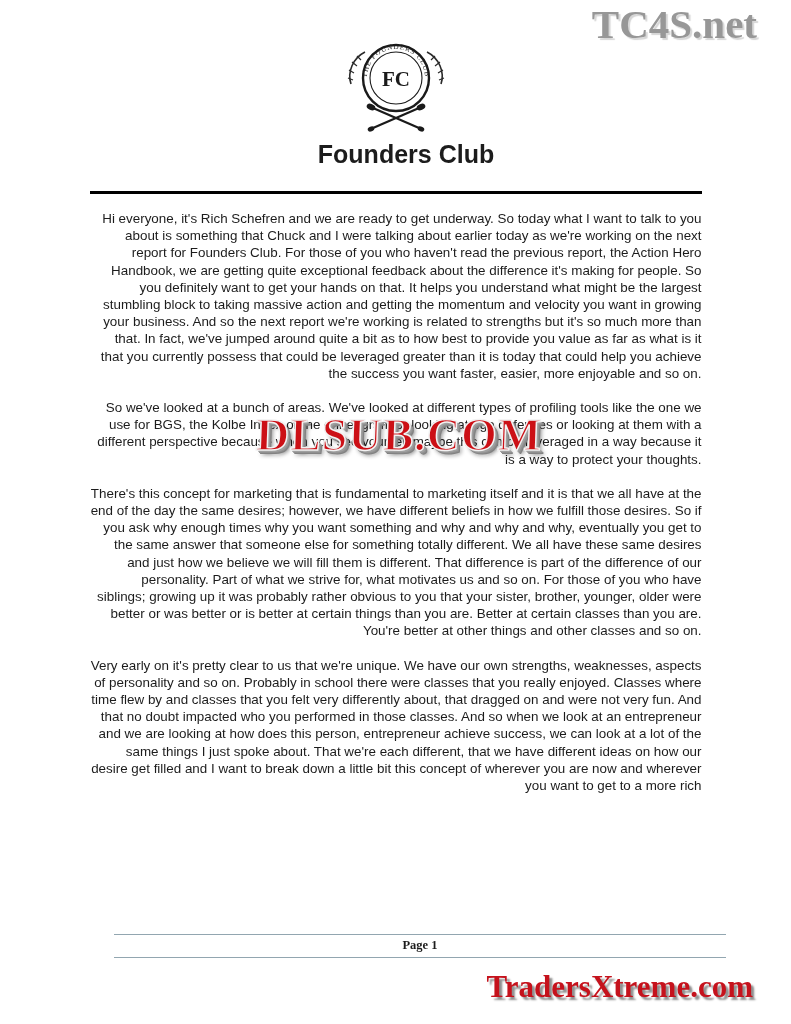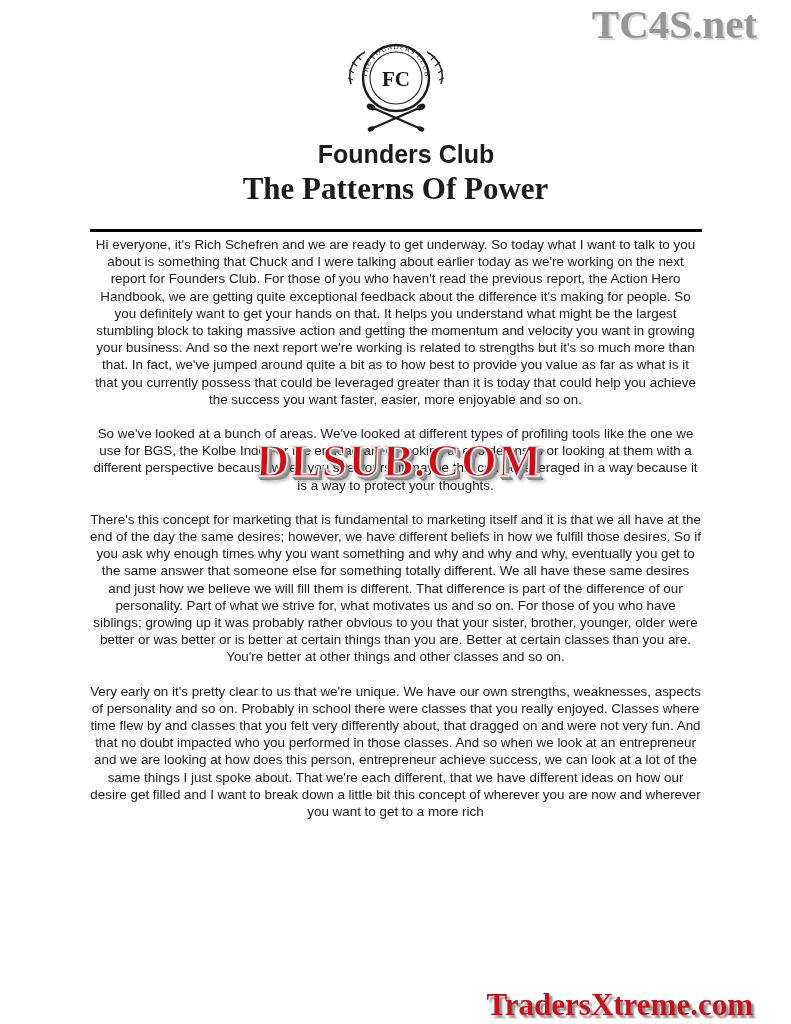--- a/index.html
+++ b/index.html
@@ -41,21 +41,21 @@
       3px 3px 0 #909090,
       4px 4px 0 #828282,
       5px 5px 4px rgba(0,0,0,0.45);
     transform: skewX(-2deg);
     white-space: nowrap;
     z-index: 5;
   }
   .wm-bottom {
     position: absolute;
     right: 14px;
-    bottom: 1px;
+    bottom: 19px;
     font-family: "Liberation Serif", serif;
     font-weight: bold;
     font-size: 31px;
     color: #c5121c;
     text-shadow: 3px 3px 2px #8f8f8f;
   }
 
   
   .header { text-align: center; padding-top: 40px; }
   .logo { display: block; margin: 0 auto; }
@@ -82,24 +82,24 @@
     width: 612px;
     margin: 22px auto 0 auto;
     border: none;
     border-top: 3px solid #000000;
   }
 
   
   .body-text {
     position: relative;
     width: 612px;
-    margin: 4px auto 0 auto;
+    margin: 16px auto 0 auto;
     font-size: 13.4px;
     line-height: 17.2px;
-    text-align: center;
+    text-align: right;
   }
   .body-text p { margin: 0 0 17px 0; }
 
   
   .footer {
     position: absolute;
     left: 90px;
     width: 612px;
     top: 934px;
     text-align: center;
@@ -147,29 +147,33 @@
         <line x1="40" y1="88" x2="86" y2="68" stroke="#1a1a1a" stroke-width="2.2"></line>
         <line x1="40" y1="68" x2="86" y2="88" stroke="#1a1a1a" stroke-width="2.2"></line>
         <ellipse cx="88" cy="67" rx="4.5" ry="3" fill="#1a1a1a" transform="rotate(-22 88 67)"></ellipse>
         <ellipse cx="38" cy="67" rx="4.5" ry="3" fill="#1a1a1a" transform="rotate(22 38 67)"></ellipse>
         <ellipse cx="88" cy="89" rx="3.4" ry="2.4" fill="#1a1a1a" transform="rotate(22 88 89)"></ellipse>
         <ellipse cx="38" cy="89" rx="3.4" ry="2.4" fill="#1a1a1a" transform="rotate(-22 38 89)"></ellipse>
       </g>
     </svg>
 
     <h1 class="org-name">Founders Club</h1>
-    <h2 class="doc-title">The Patterns Of Power</h2>
     <hr class="header-rule">
   </div>
 
   <div class="body-text">
     <p>Hi everyone, it's Rich Schefren and we are ready to get underway.  So today what I want to talk to you about is something that Chuck and I were talking about earlier today as we're working on the next report for Founders Club.  For those of you who haven't read the previous report, the Action Hero Handbook, we are getting quite exceptional feedback about the difference it's making for people.  So you definitely want to get your hands on that.  It helps you understand what might be the largest stumbling block to taking massive action and getting the momentum and velocity you want in growing your business.  And so the next report we're working is related to strengths but it's so much more than that.  In fact, we've jumped around quite a bit as to how best to provide you value as far as what is it that you currently possess that could be leveraged greater than it is today that could help you achieve the success you want faster, easier, more enjoyable and so on.</p>
     <p>So we've looked at a bunch of areas.  We've looked at different types of profiling tools like the one we use for BGS, the Kolbe Index or the enneagram or looking at ego defenses or looking at them with a different perspective because when you see yourself maybe this can be leveraged in a way because it is a way to protect your thoughts.</p>
     <p>There's this concept for marketing that is fundamental to marketing itself and it is that we all have at the end of the day the same desires; however, we have different beliefs in how we fulfill those desires.  So if you ask why enough times why you want something and why and why and why, eventually you get to the same answer that someone else for something totally different.  We all have these same desires and just how we believe we will fill them is different.  That difference is part of the difference of our personality.  Part of what we strive for, what motivates us and so on.  For those of you who have siblings; growing up it was probably rather obvious to you that your sister, brother, younger, older were better or was better or is better at certain things than you are.  Better at certain classes than you are.  You're better at other things and other classes and so on.</p>
     <p>Very early on it's pretty clear to us that we're unique.   We have our own strengths, weaknesses, aspects of personality and so on.  Probably in school there were classes that you really enjoyed.  Classes where time flew by and classes that you felt very differently about, that dragged on and were not very fun.  And that no doubt impacted who you performed in those classes.  And so when we look at an entrepreneur and we are looking at how does this person, entrepreneur achieve success, we can look at a lot of the same things I just spoke about.  That we're each different, that we have different ideas on how our desire get filled and I want to break down a little bit this concept of wherever you are now and wherever you want to get to a more rich</p>
 
     <div class="wm-center">DLSUB.COM</div>
   </div>
 
+  <div class="footer">
+    <hr class="footer-line">
+    <div class="page-label">Page 1</div>
+    <hr class="footer-line">
+  </div>
 
   <div class="wm-bottom">TradersXtreme.com</div>
 
 </div>
 
 </body></html>

